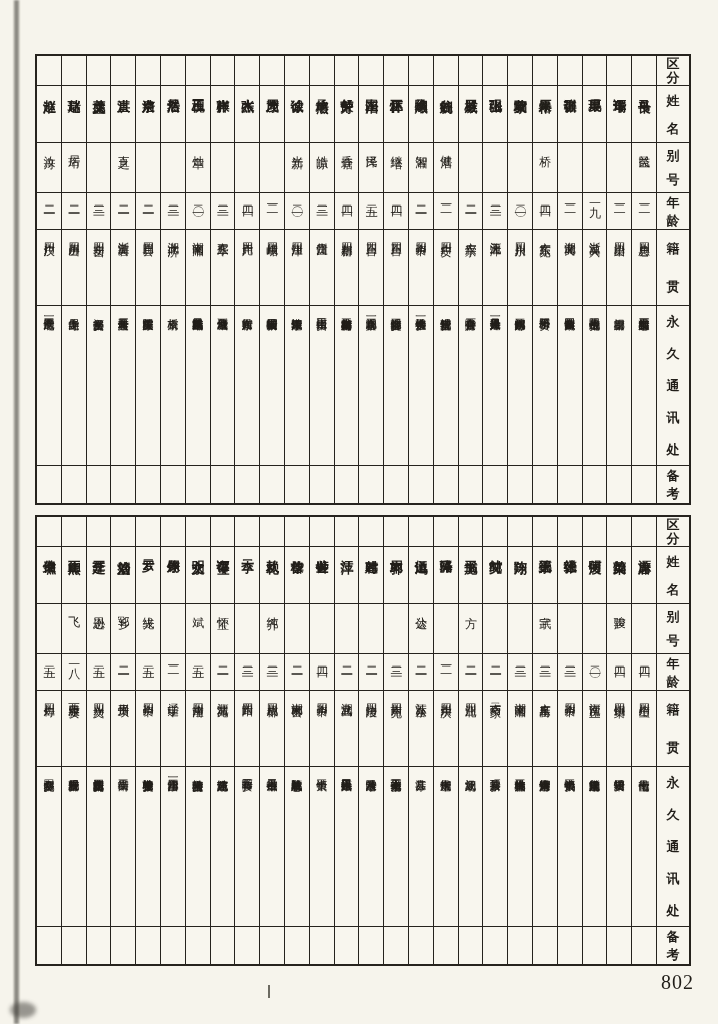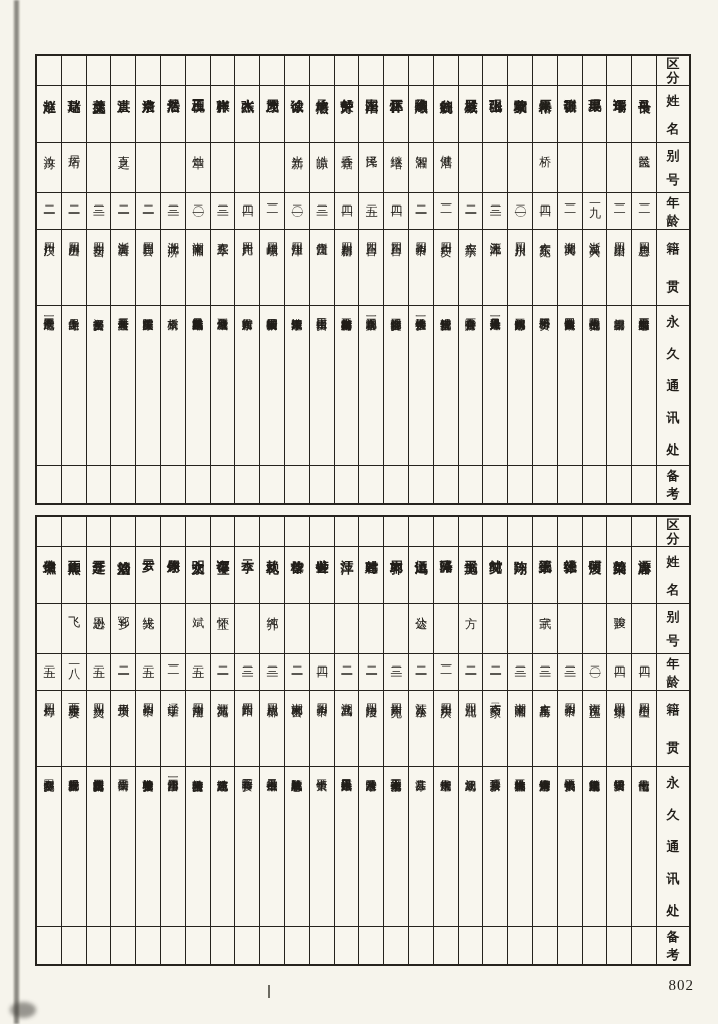--- a/index.html
+++ b/index.html
@@ -67,21 +67,21 @@
   .vtext.strong{font-weight:bold;font-size:13px;line-height:14px;letter-spacing:0;}
   .vtext.mid{font-size:11.5px;line-height:12.5px;letter-spacing:1px;}
   .vtext.small{font-size:11px;line-height:12px;letter-spacing:0;}
   .hcell{
     flex-direction:column;justify-content:space-around;align-items:center;
     padding-top:0;
   }
   .hchar{font-size:13px;font-weight:bold;line-height:1;}
   .page-number{
     position:absolute;right:24px;bottom:30px;
-    font-size:15px;letter-spacing:1px;color:#211e19;text-align:right;
+    font-size:20px;letter-spacing:1px;color:#211e19;text-align:right;
   }
 </style>
 </head>
 <body>
 
 <div class="page">
   <div class="edge-shadow-left"></div>
   <div class="corner-blob"></div>
   <div class="stray-mark"></div>
 

